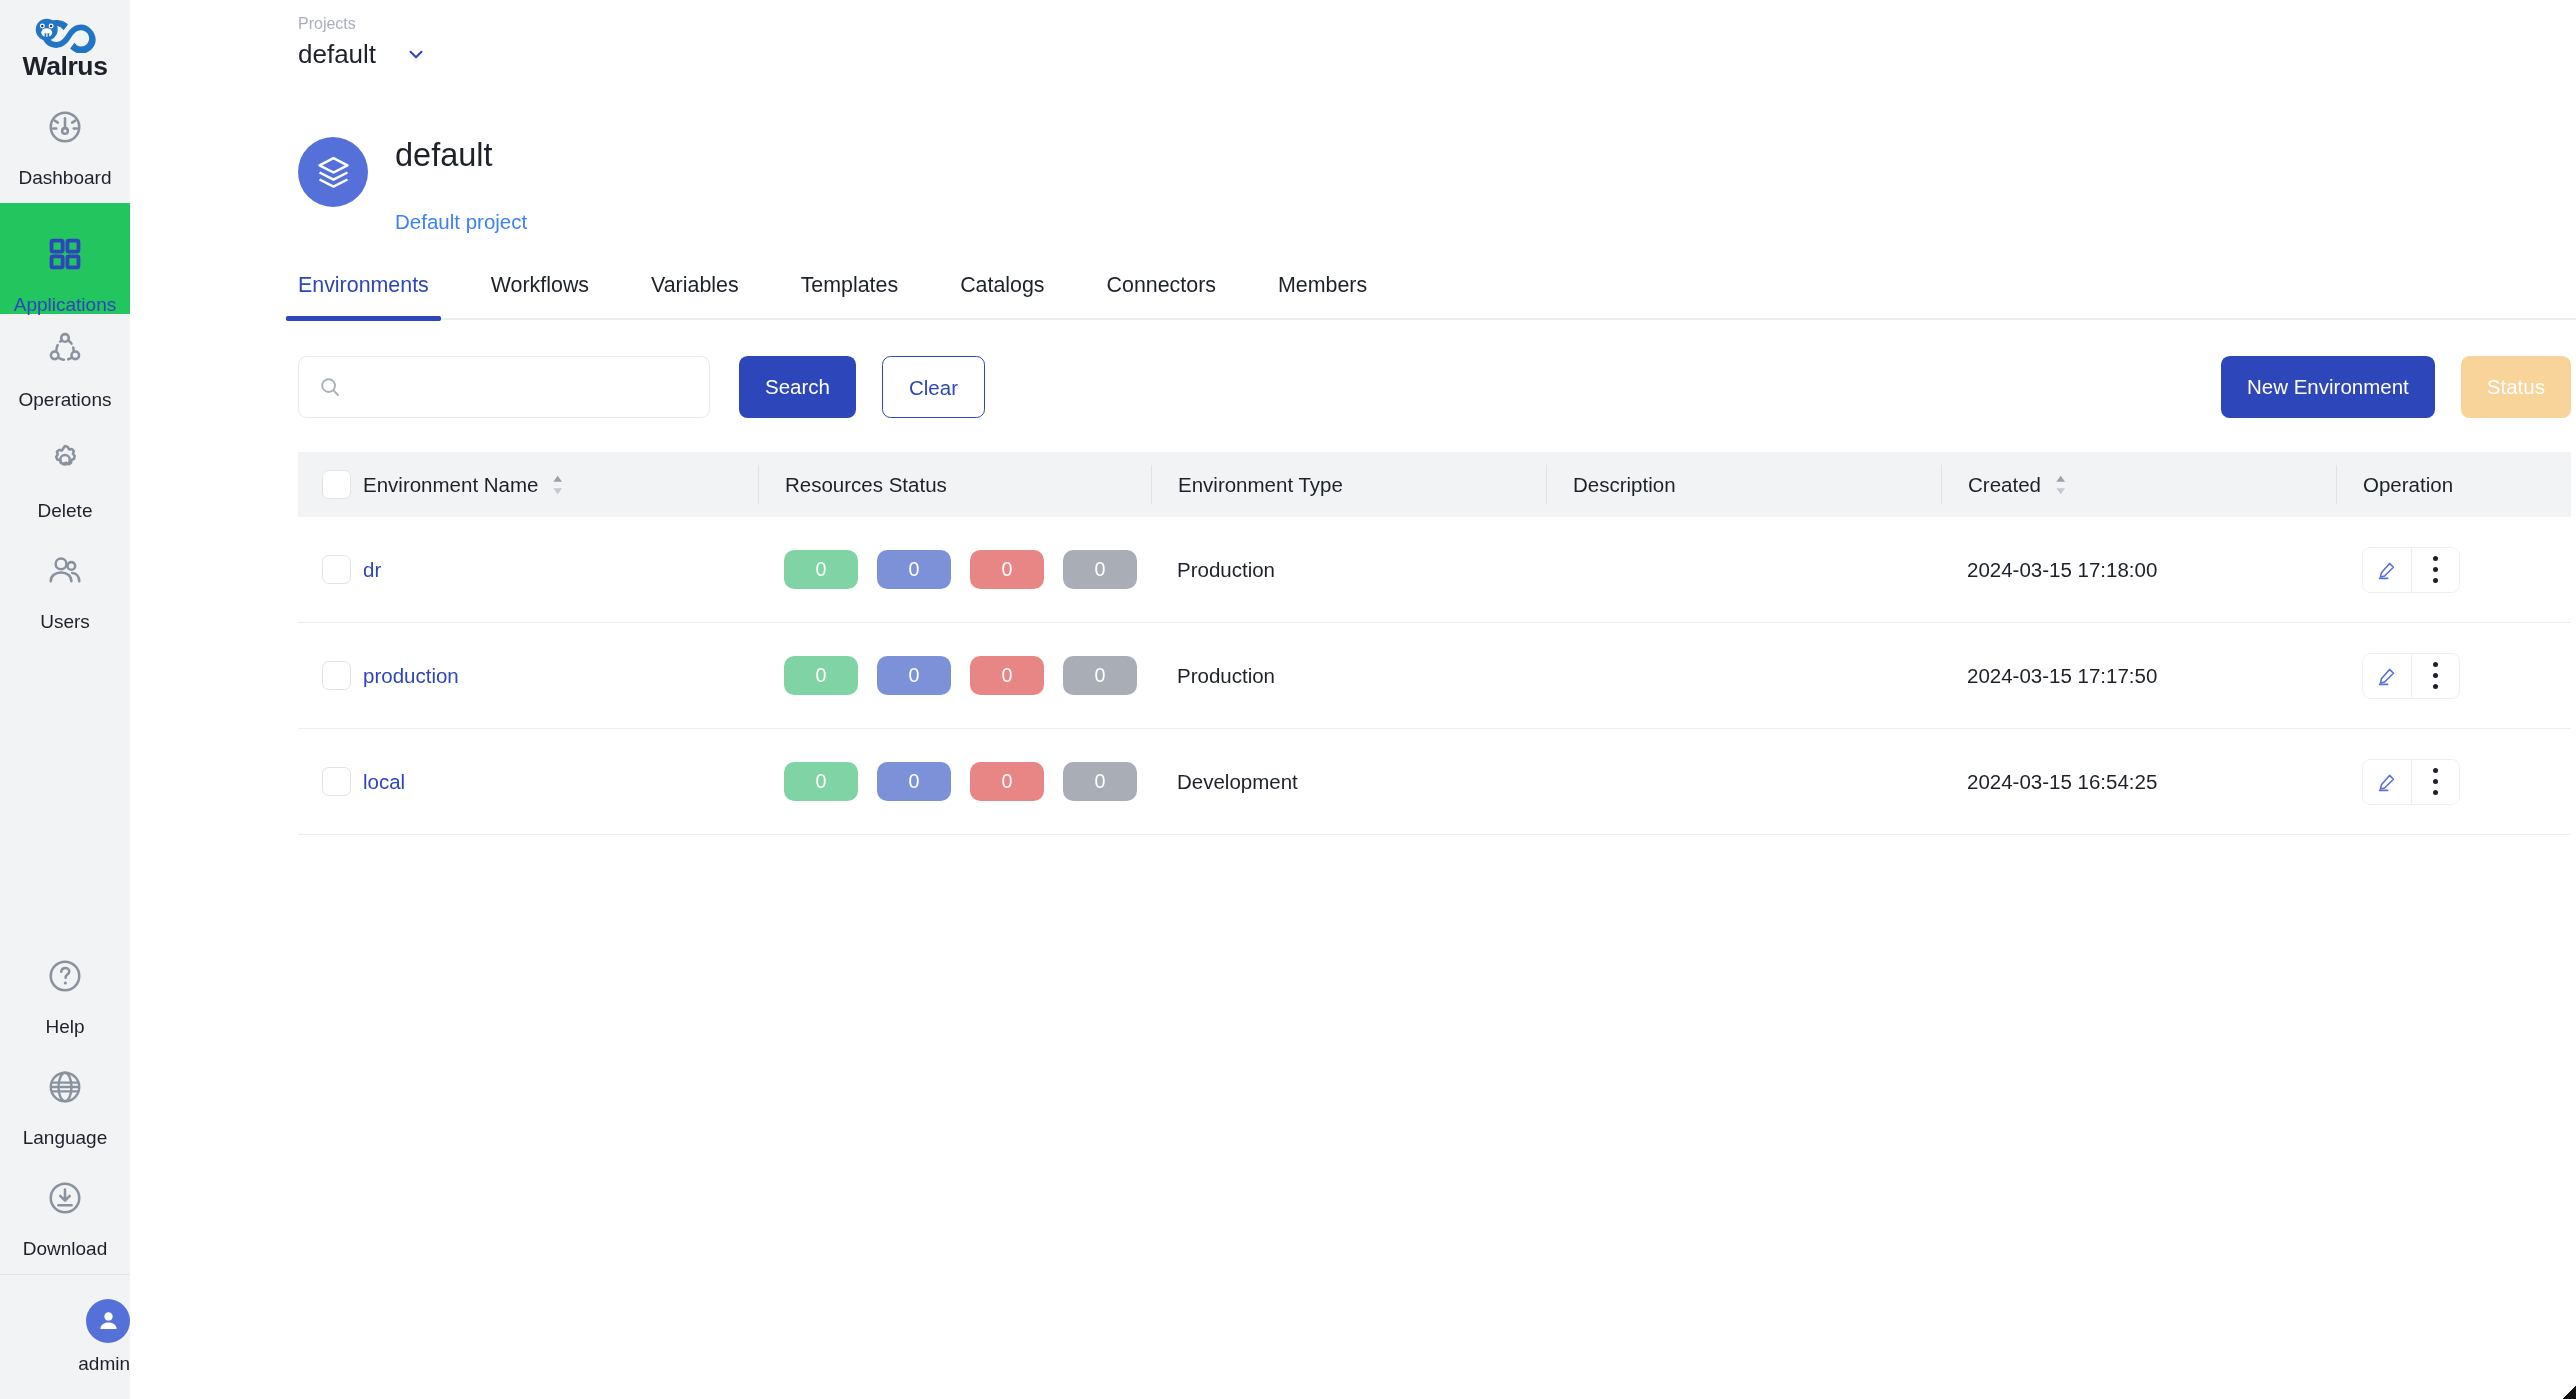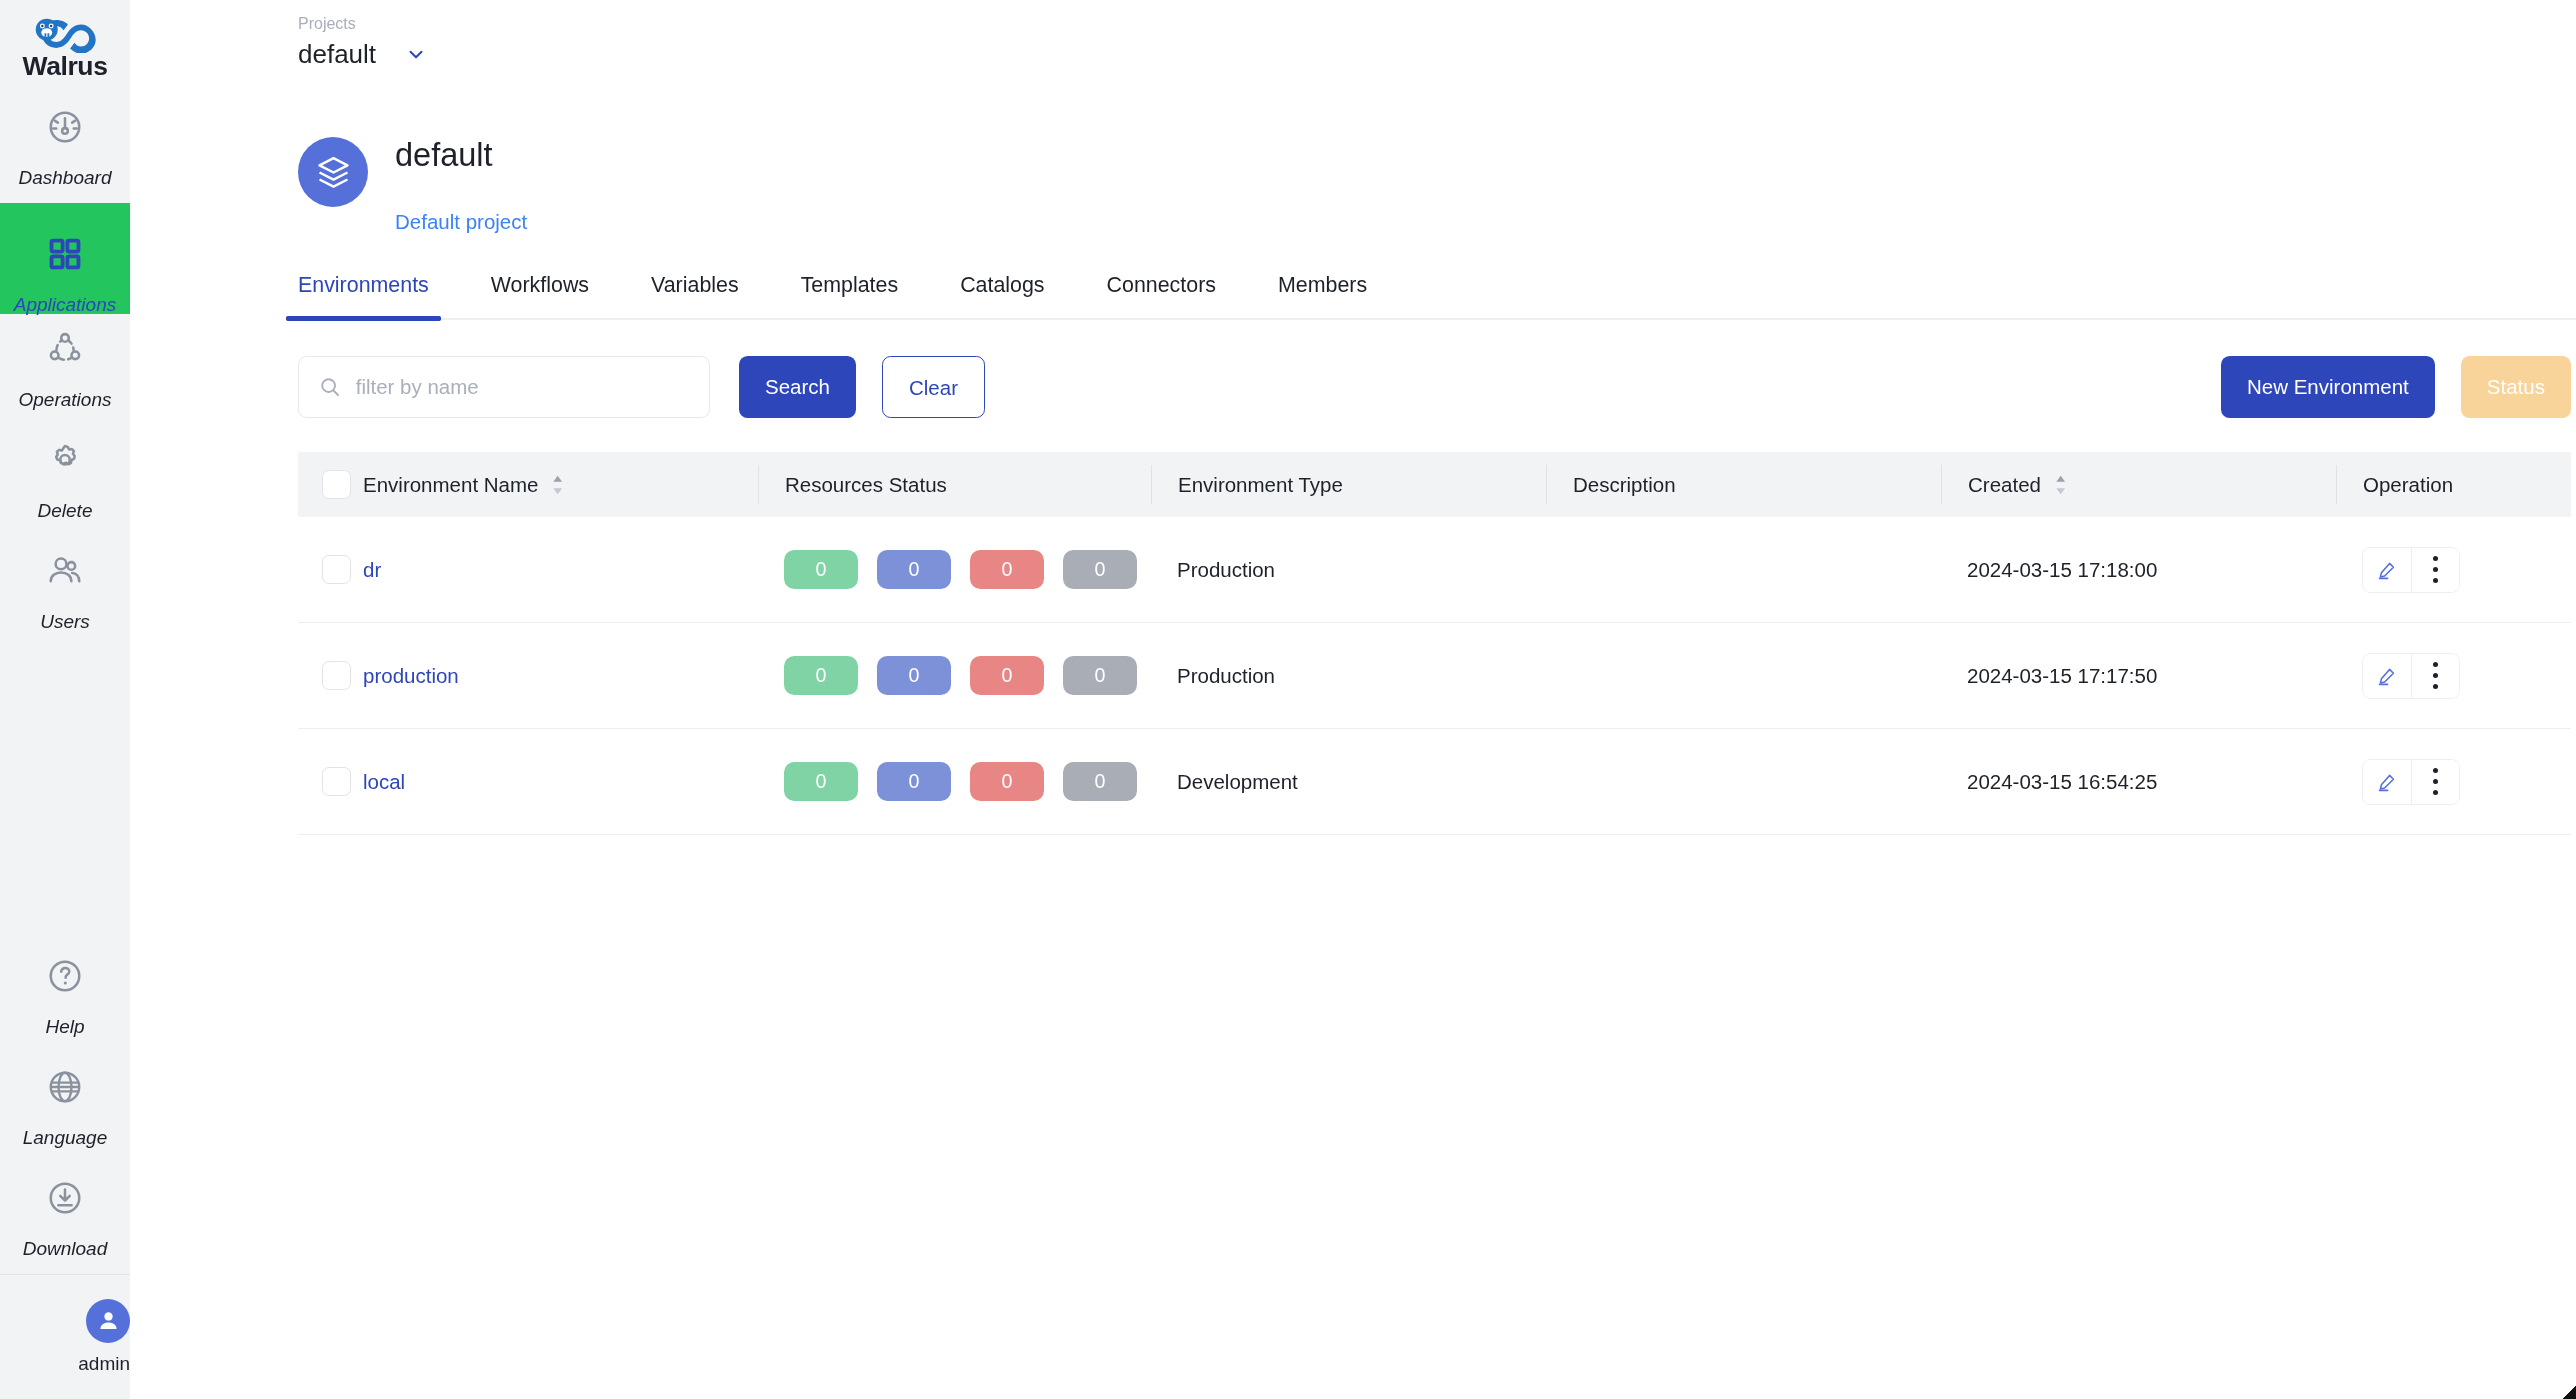--- a/index.html
+++ b/index.html
@@ -31,21 +31,20 @@
     letter-spacing: -0.4px; margin-top: -1.7px;
   }
   .nav { display: flex; flex-direction: column; }
   .nav-item {
     height: 111px;
     display: flex; flex-direction: column;
     align-items: center; justify-content: center;
     gap: 22px;
     cursor: pointer;
     color: #707a87;
-    font-style: italic;
   }
   .nav-item.active { background: #22c55e; color: #2d46b9; justify-content: flex-end; }
   .nav-item .nav-label { font-size: 19px; color: #1d2129; line-height: 1; }
   .nav-item.active .nav-label { color: #2d46b9; }
   .nav-item .nav-ico { width: 38px; height: 38px; display:block; }
 
   .nav-spacer { flex: 1 1 auto; }
 
   .bottom-nav { display: flex; flex-direction: column; }
   .bottom-nav .nav-item { height: 111px; align-items: center; }
@@ -334,21 +333,20 @@
       <div class="tab">Connectors</div>
       <div class="tab">Members</div>
     </div>
 
     <div class="toolbar">
       <div class="search-wrap">
         <svg class="search-ico" viewBox="0 0 24 24" fill="none" stroke="#a9afbb" stroke-width="1.9">
           <circle cx="10.6" cy="10.6" r="6.4"></circle>
           <path d="M15.4 15.4 20 20" stroke-linecap="round"></path>
         </svg>
-        <input class="search-input" type="text" placeholder="filter by name" style="">
       </div>
       <button class="btn btn-primary ml-32">Search</button>
       <button class="btn btn-ghost ml-30">Clear</button>
       <div class="spacer"></div>
       <button class="btn btn-primary">New Environment</button>
       <button class="btn btn-warn ml-30">Status</button>
     </div>
 
     <div class="table">
 

